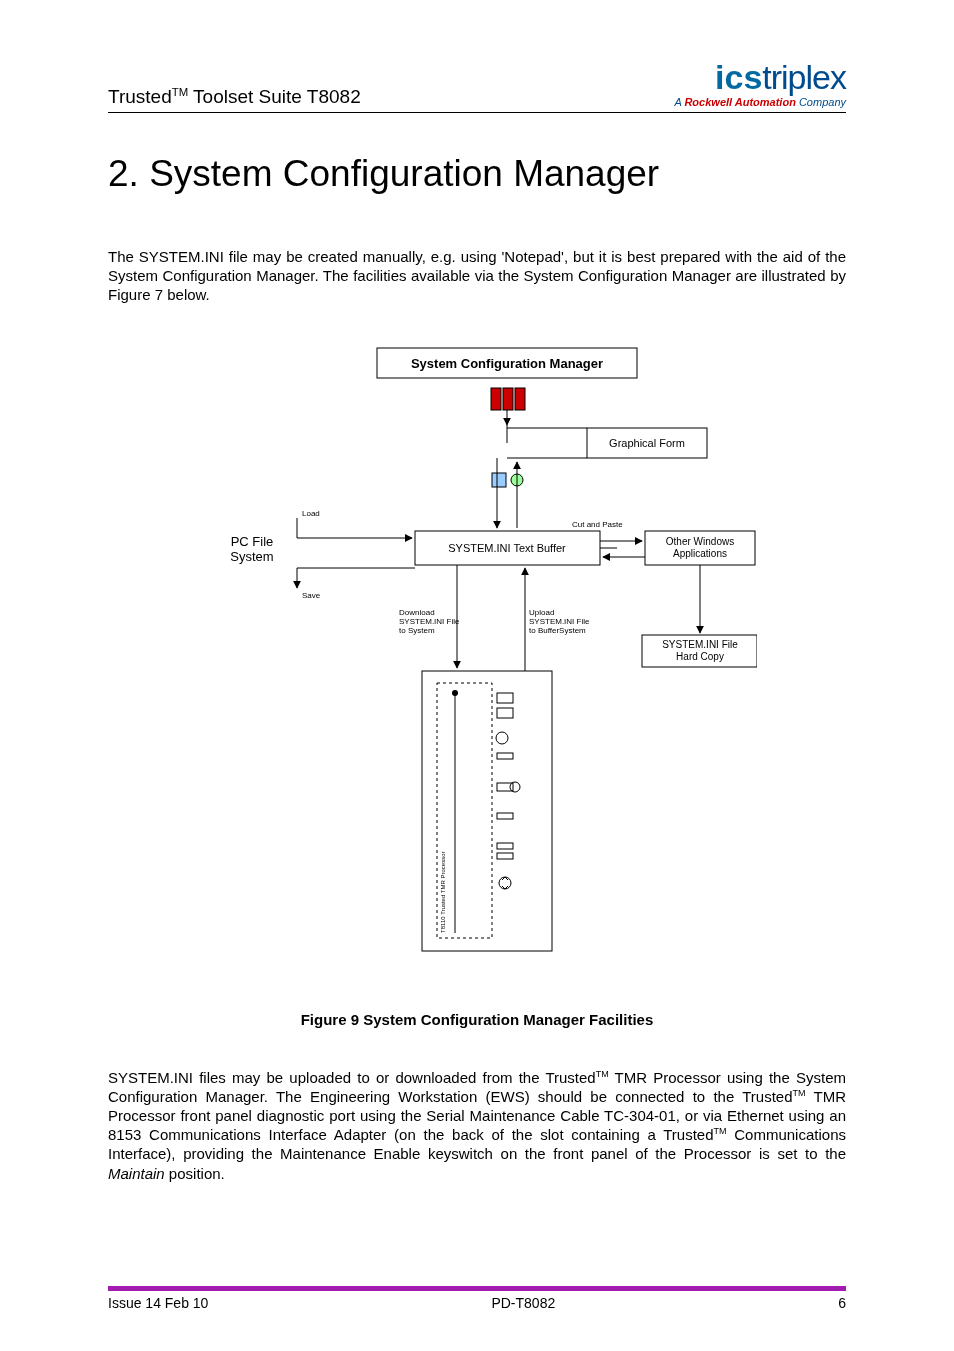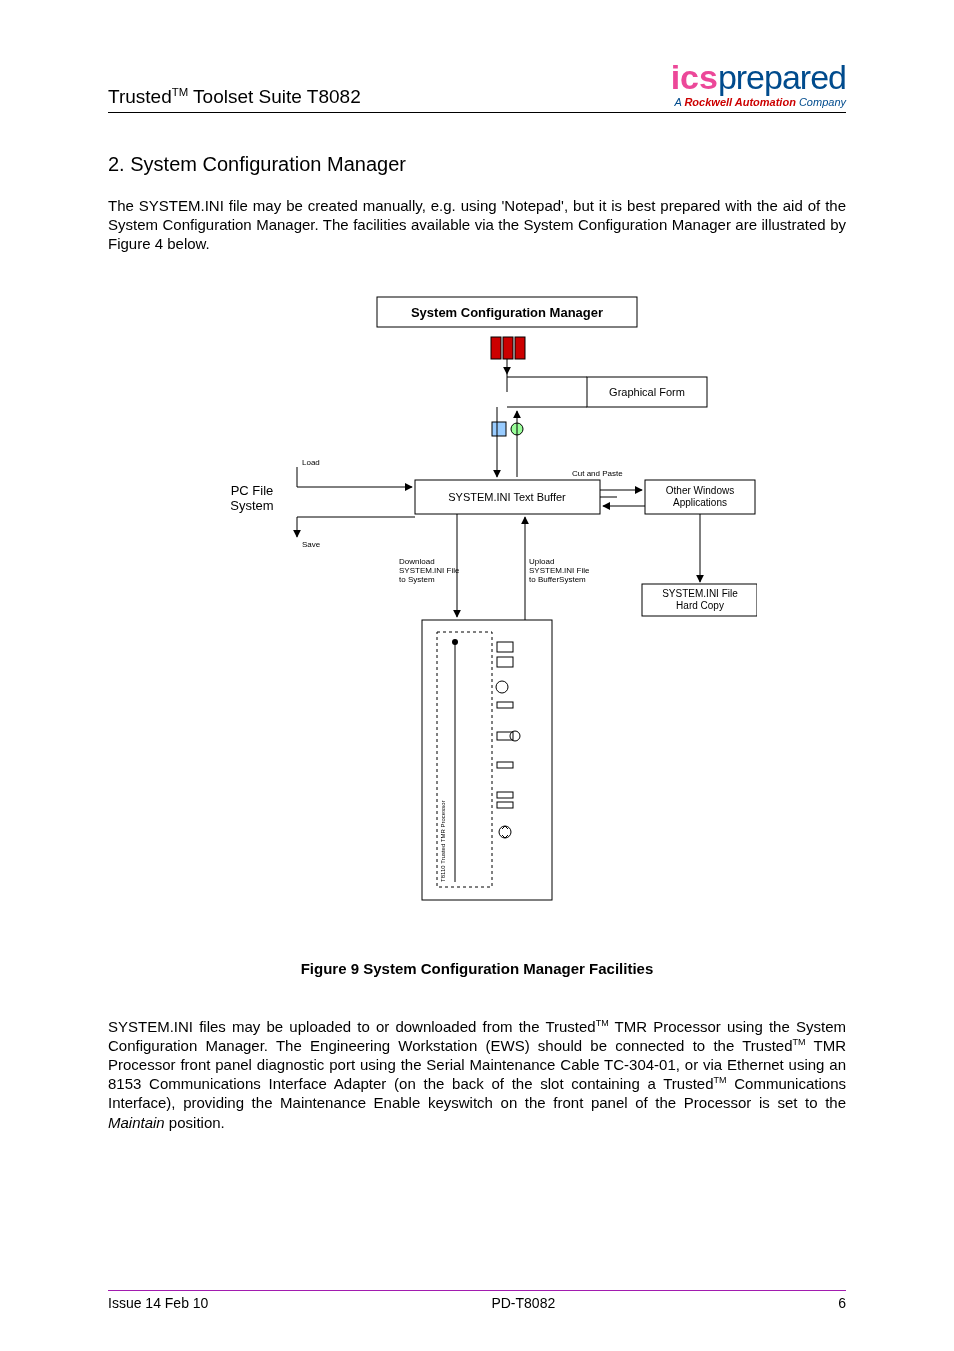--- a/index.html
+++ b/index.html
@@ -31,33 +31,33 @@
     }
     .logo-block {
       text-align: right;
     }
     .logo-main {
       font-size: 34px;
       font-weight: bold;
       line-height: 1;
       white-space: nowrap;
     }
-    .logo-main .ics { color: #ec4899; }
+    .logo-main .ics { color: #0369a1; }
     .logo-main .triplex { color: #004b8d; font-weight: 400; letter-spacing: -1px; }
     .logo-sub {
       font-size: 11px;
       color: #004b8d;
       margin-top: 2px;
       font-style: italic;
     }
     .logo-sub .rockwell { font-weight: bold; color: #cc0000; }
     h2.heading {
-      font-size: 20px;
+      font-size: 37px;
       font-weight: normal;
-      margin-bottom: 20px;
+      margin-bottom: 52px;
     }
     .para {
       font-size: 15px;
       line-height: 1.28;
       text-align: justify;
       margin-bottom: 28px;
     }
     .para .italic { font-style: italic; }
     .figure-wrap {
       display: flex;
@@ -65,51 +65,51 @@
       margin: 10px 0 28px 0;
     }
     .figure-caption {
       text-align: center;
       font-weight: bold;
       font-size: 15px;
       margin: 20px 0 40px 0;
     }
     .footer-row {
       margin-top: auto;
-      border-top: 1px solid #a21caf;
+      border-top: 5px solid #a21caf;
       padding-top: 4px;
       display: flex;
       justify-content: space-between;
       font-size: 14px;
     }
     sup { font-size: 0.6em; vertical-align: super; }
     svg { display: block; }
   </style>
 </head>
 <body>
 
 <div class="page">
 
   <div class="header-row">
     <div class="header-left">
       <span>Trusted</span><sup>TM</sup><span> Toolset Suite T8082</span>
     </div>
     <div class="logo-block">
       <div class="logo-main">
-        <span class="ics">ics</span><span class="triplex">prepared</span>
+        <span class="ics">ics</span><span class="triplex">triplex</span>
       </div>
       <div class="logo-sub">
         <span>A </span><span class="rockwell">Rockwell Automation</span><span> Company</span>
       </div>
     </div>
   </div>
 
   <h2 class="heading">2. System Configuration Manager</h2>
 
-  <p class="para">The SYSTEM.INI file may be created manually, e.g. using 'Notepad', but it is best prepared with the aid of the System Configuration Manager. The facilities available via the System Configuration Manager are illustrated by Figure 4 below.</p>
+  <p class="para">The SYSTEM.INI file may be created manually, e.g. using 'Notepad', but it is best prepared with the aid of the System Configuration Manager. The facilities available via the System Configuration Manager are illustrated by Figure 7 below.</p>
 
   <div class="figure-wrap">
     <svg width="560" height="620" viewBox="0 0 560 620">
       <defs>
         <marker id="arrow" viewBox="0 0 10 10" refX="9" refY="5" markerWidth="8" markerHeight="8" orient="auto">
           <path d="M 0 0 L 10 5 L 0 10 z" fill="#000"></path>
         </marker>
       </defs>
 
       <rect x="180" y="5" width="260" height="30" fill="#fff" stroke="#000"></rect>

